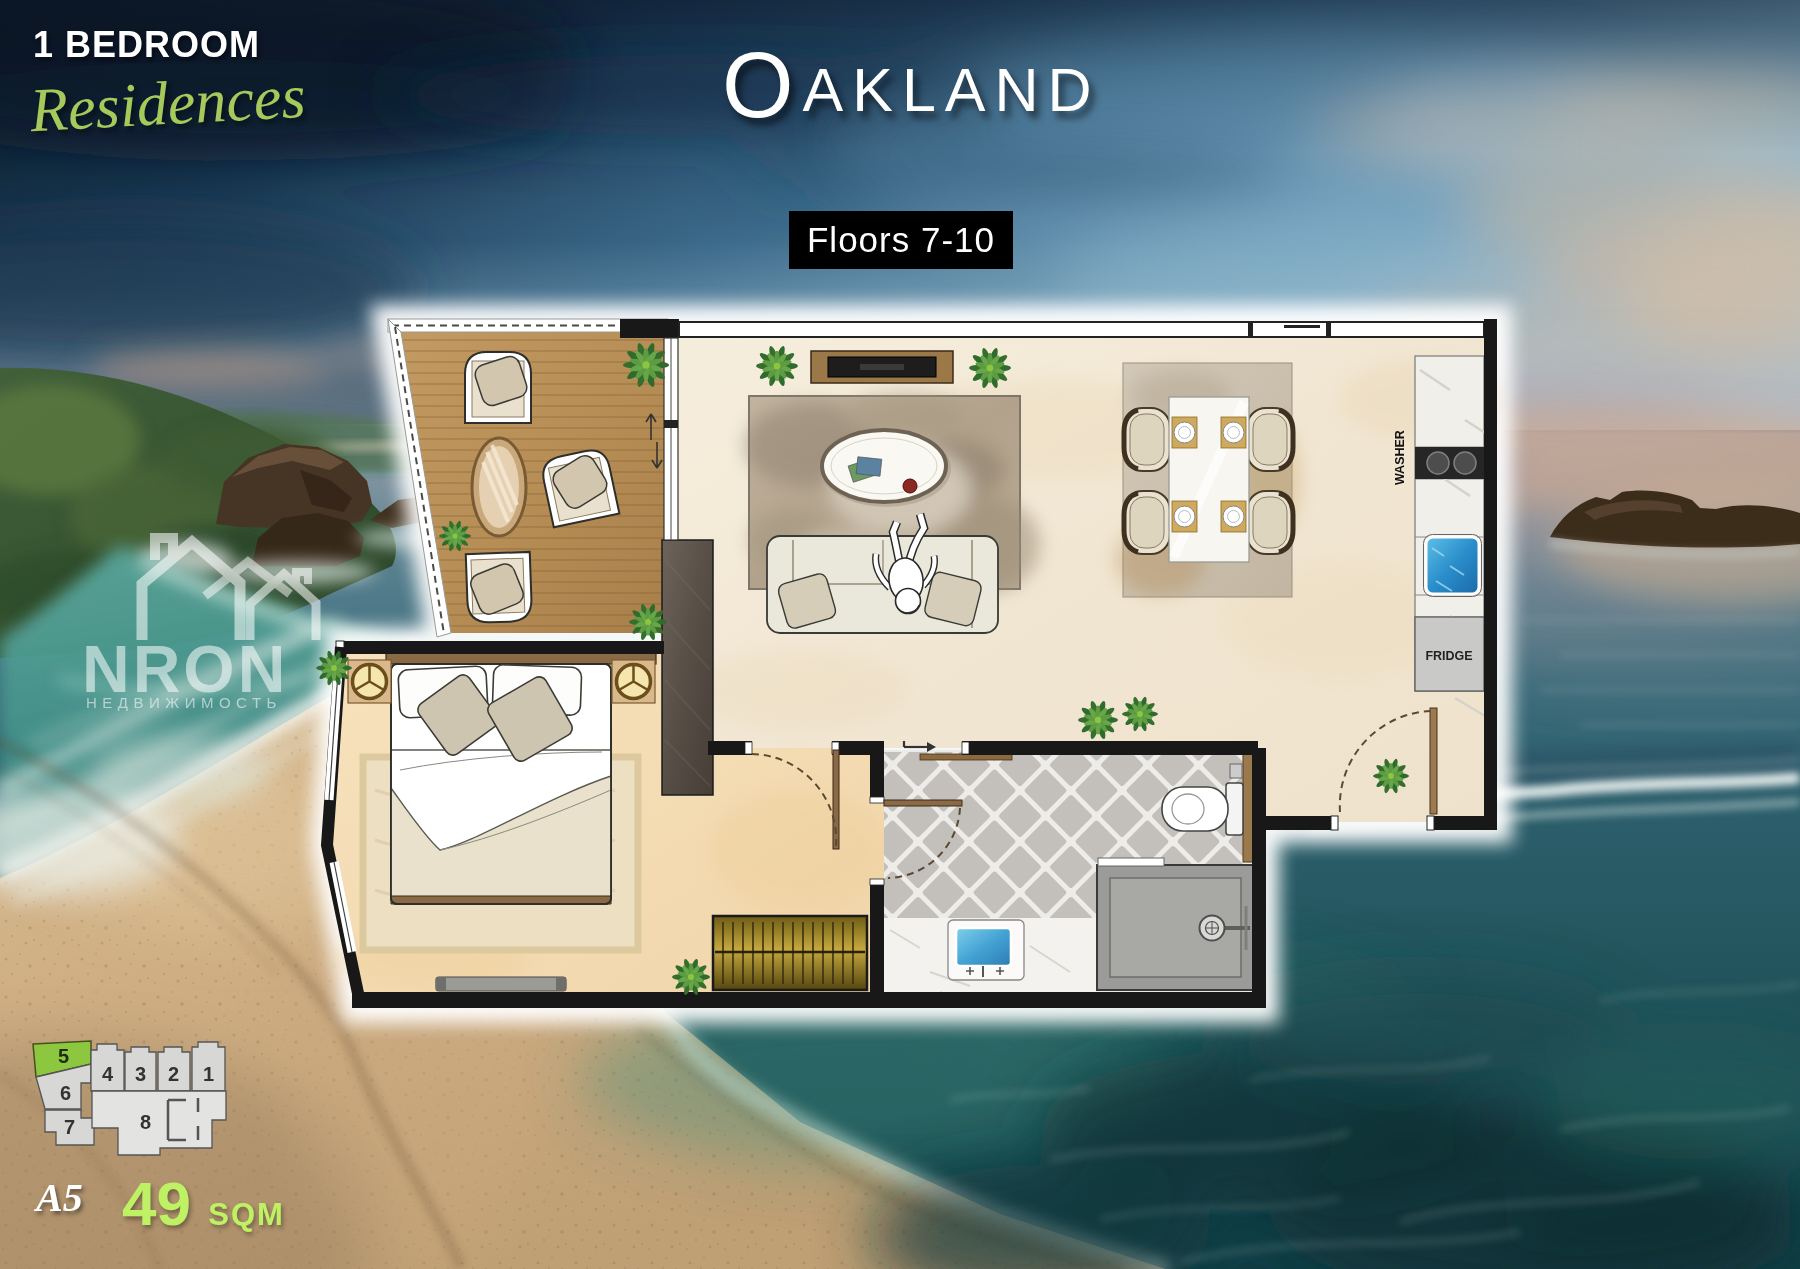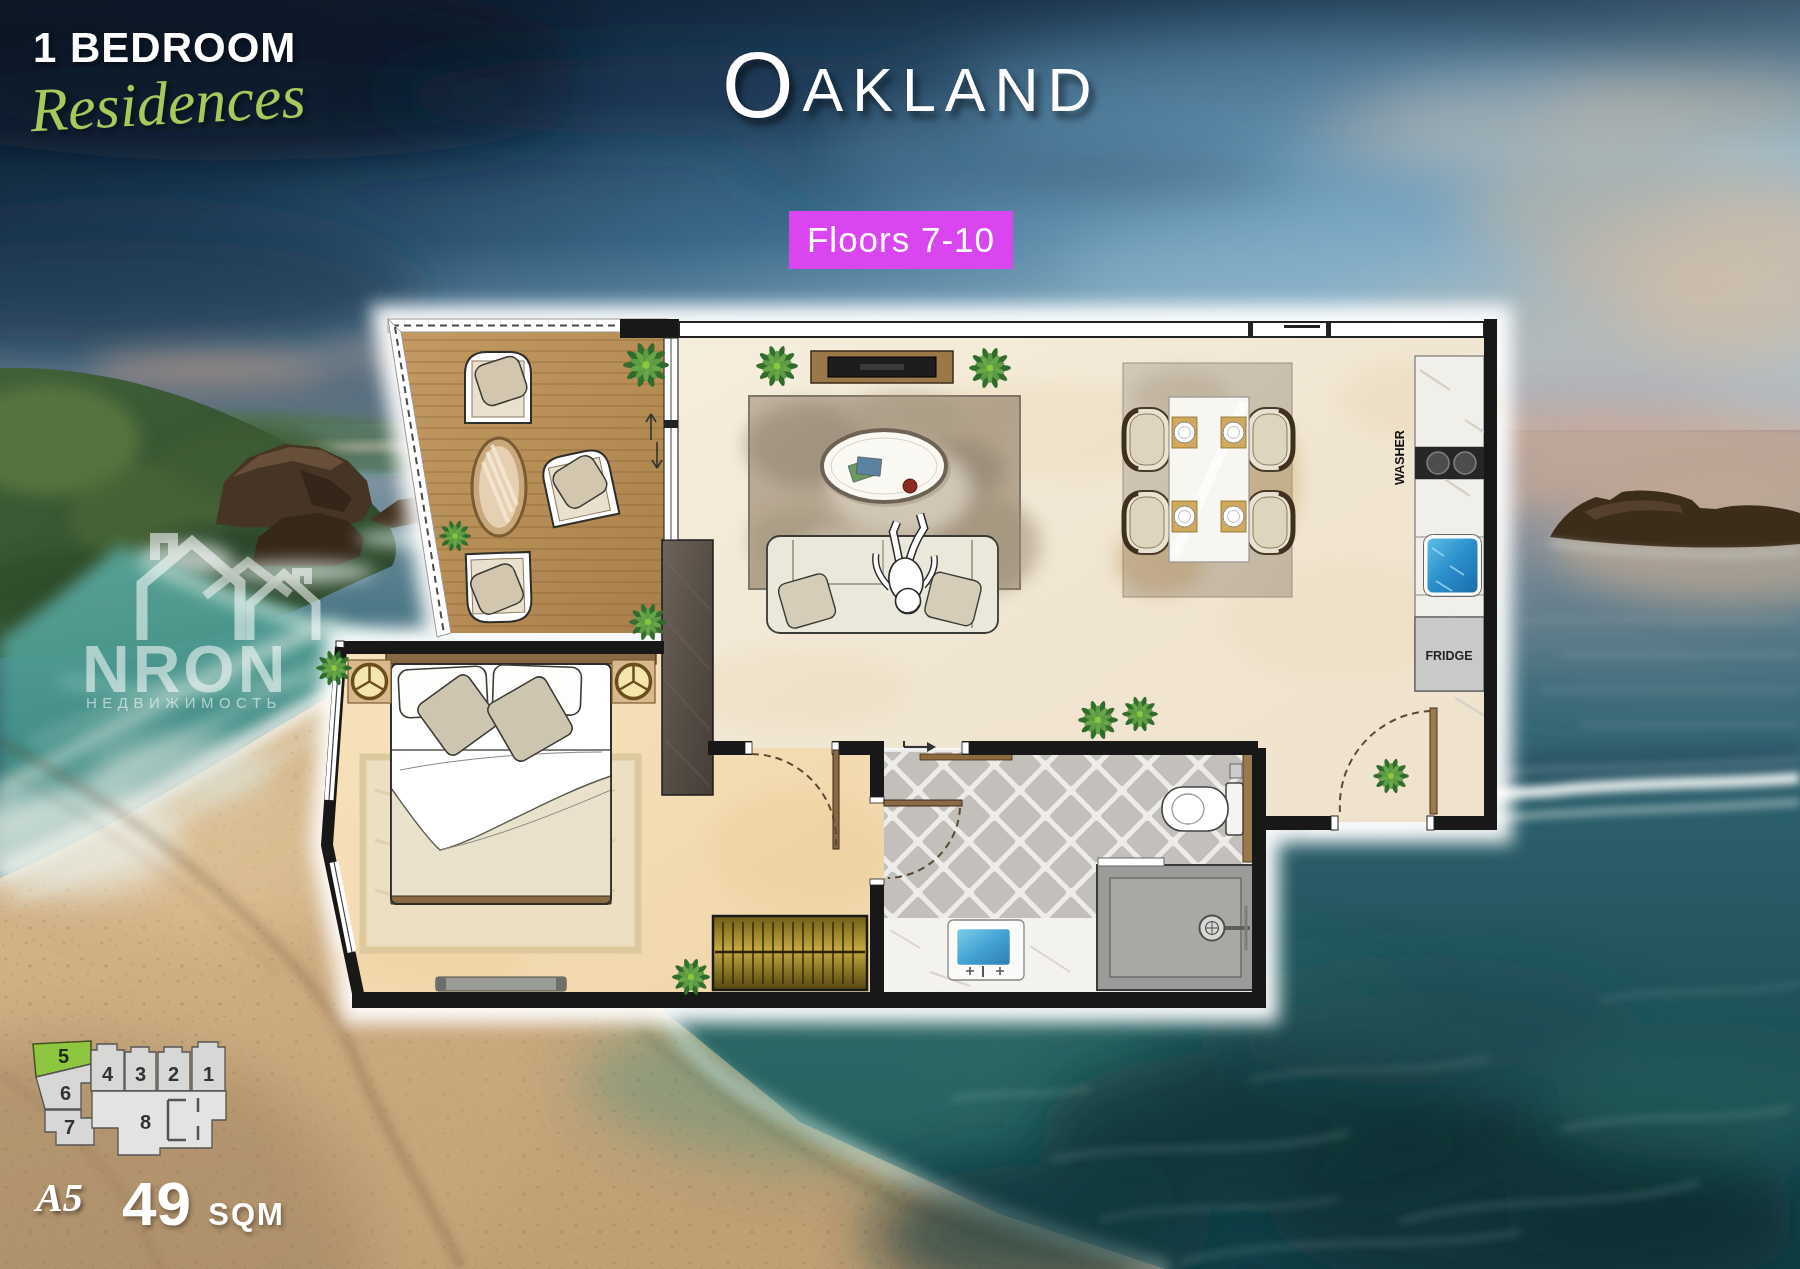--- a/index.html
+++ b/index.html
@@ -1,25 +1,25 @@
 <!DOCTYPE html>
 <html><head>
 <meta charset="utf-8">
 <style>
   html,body{margin:0;padding:0;}
   .page{position:relative;width:1800px;height:1269px;overflow:hidden;background:#2a4a60;font-family:"Liberation Sans",sans-serif;}
   .abs{position:absolute;}
-  #t1{left:33px;top:24px;font-size:42px;font-weight:bold;letter-spacing:1px;color:#fff;text-shadow:2px 3px 5px rgba(0,0,0,.5);}
+  #t1{left:33px;top:24px;font-size:36px;font-weight:bold;letter-spacing:1px;color:#fff;text-shadow:2px 3px 5px rgba(0,0,0,.5);}
   #t2{left:30px;top:68px;font-size:62px;color:#a6c95b;font-family:"Liberation Serif",serif;font-style:italic;transform:rotate(-3deg);text-shadow:3px 4px 5px rgba(0,0,0,.45);}
   #oak{left:722px;top:45px;color:#fff;text-shadow:5px 7px 7px rgba(0,0,0,.55);letter-spacing:9px;font-weight:400;}
   #oak .big{font-size:92px;line-height:80px;vertical-align:-6px;}
   #oak .sm{font-size:61px;line-height:80px;}
-  #floorsbox{left:789px;top:211px;width:224px;height:58px;background:#d946ef;color:#fff;font-size:35px;display:flex;align-items:center;justify-content:center;letter-spacing:1px;}
+  #floorsbox{left:789px;top:211px;width:224px;height:58px;background:#000000;color:#fff;font-size:35px;display:flex;align-items:center;justify-content:center;letter-spacing:1px;}
   #a5{left:36px;top:1174px;font-size:40px;font-weight:bold;font-style:italic;color:#fff;font-family:"Liberation Serif",serif;text-shadow:2px 3px 4px rgba(0,0,0,.5);}
-  #sqm{left:122px;top:1168px;color:#ffffff;text-shadow:2px 3px 4px rgba(0,0,0,.35);text-align:right;}
+  #sqm{left:122px;top:1168px;color:#bef264;text-shadow:2px 3px 4px rgba(0,0,0,.35);text-align:right;}
   #sqm .n{font-size:62px;font-weight:bold;}
   #sqm .u{font-size:31px;font-weight:bold;letter-spacing:2px;}
 </style>
 </head>
 <body>
 <div class="page">
 
 <svg class="abs" style="left:0;top:0" width="1800" height="1269" viewBox="0 0 1800 1269">
 <defs>
   <linearGradient id="sky" x1="0" y1="0" x2="1" y2="0.55">

